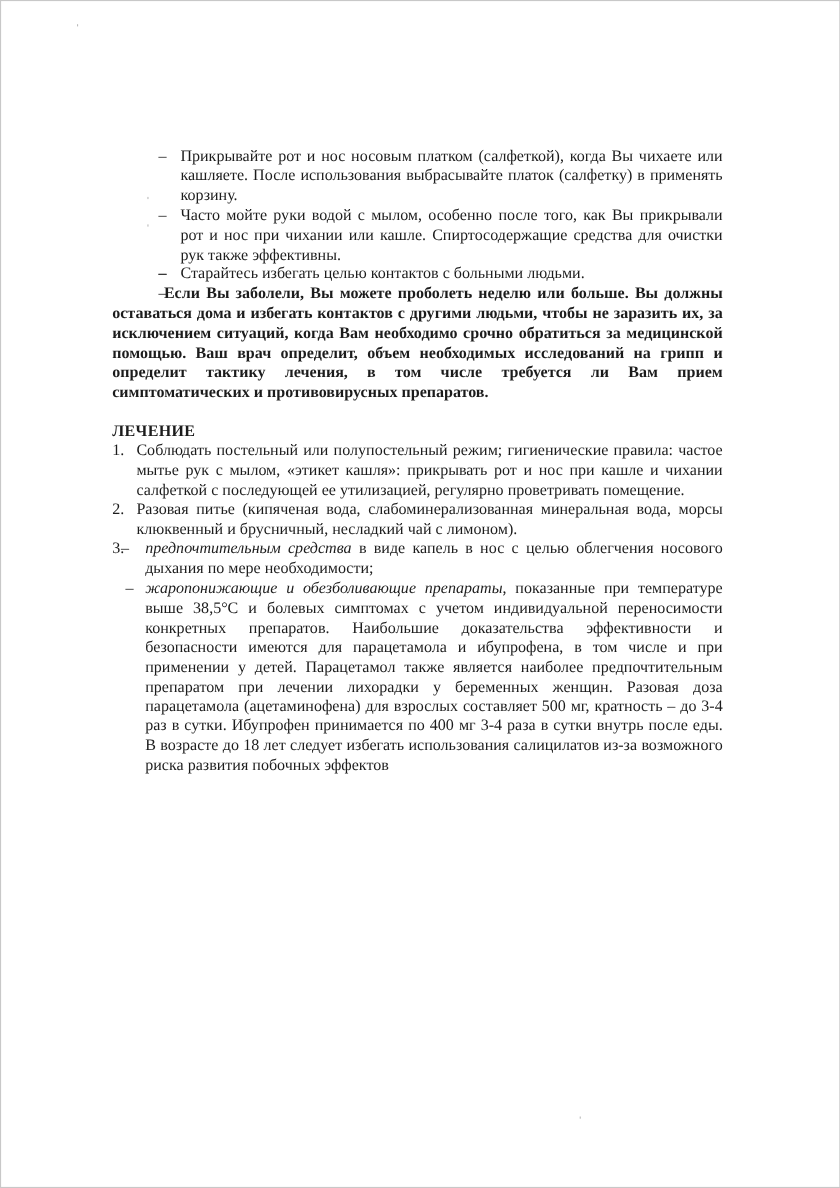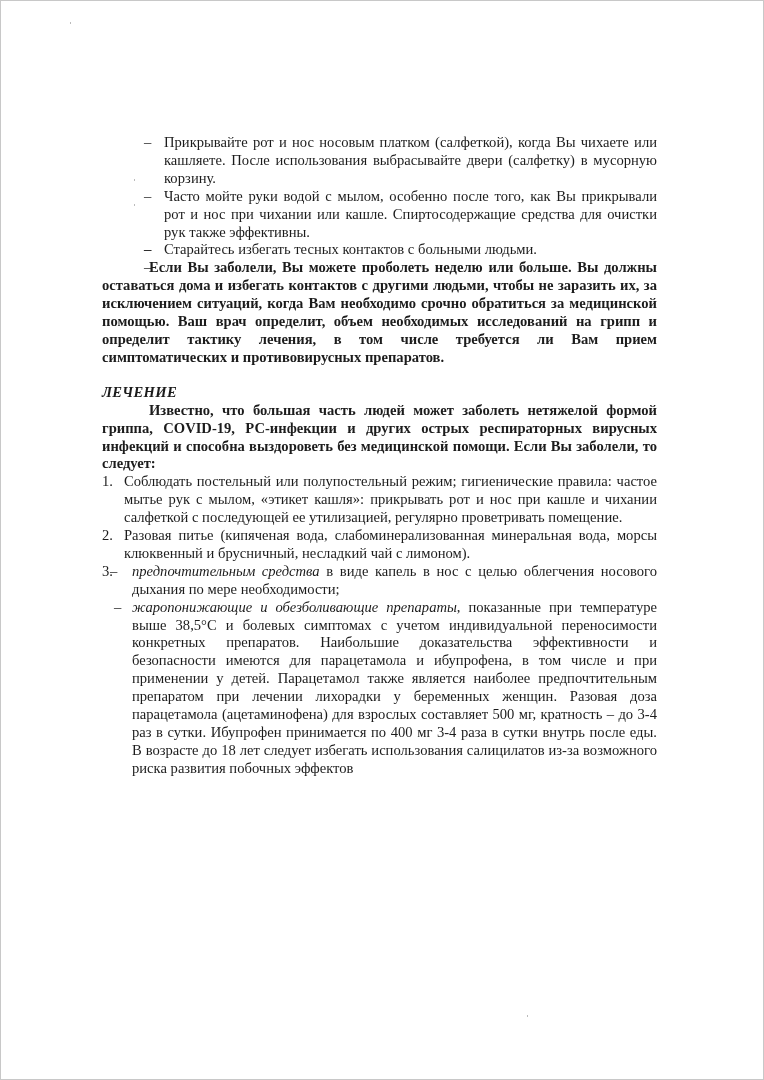--- a/index.html
+++ b/index.html
@@ -11,21 +11,21 @@
   .doc {
     position: absolute; left: 101px; top: 133px; width: 555px;
     font-family: "Liberation Serif", "DejaVu Serif", serif;
     font-size: 14.6px; line-height: 17.9px; color: #1c1c1c;
     text-align: justify;
   }
   .bullets { list-style: none; margin: 0; padding: 0; }
   .bullets li { position: relative; padding-left: 62px; margin: 0; }
   .bullets li .dash { position: absolute; left: 42px; top: 0; }
   .para { margin: 0; text-indent: 47px; font-weight: bold; }
-  .heading { margin: 17px 0 0 0; font-weight: bold; letter-spacing: 0.3px; font-style: italic; }
+  .heading { margin: 17px 0 0 0; font-weight: bold; letter-spacing: 0.3px; }
   .numbered { list-style: none; margin: 0; padding: 0; }
   .numbered > li { position: relative; padding-left: 22px; }
   .numbered > li .num { position: absolute; left: 0; top: 0; }
   .sub { list-style: none; margin: 0; padding: 0; }
   .sub li { position: relative; padding-left: 30px; }
   .sub li .dash { position: absolute; top: 0; }
   .sub li.s1 .dash { left: 8px; }
   .sub li.s2 .dash { left: 12px; }
   .it { font-style: italic; }
   .speck { position: absolute; background: #bbb; width: 1px; height: 2px; }
@@ -37,42 +37,41 @@
   <span class="speck" style="left:69px;top:21px"></span>
   <span class="speck" style="left:133px;top:178px"></span>
   <span class="speck" style="left:133px;top:203px"></span>
   <span class="speck" style="left:526px;top:1014px"></span>
 
   <div class="doc">
 
     <ul class="bullets">
       <li>
         <span class="dash">–</span>
-        <span>Прикрывайте рот и нос носовым платком (салфеткой), когда Вы чихаете или кашляете. После использования выбрасывайте двери (салфетку) в мусорную корзину.</span>
+        <span>Прикрывайте рот и нос носовым платком (салфеткой), когда Вы чихаете или кашляете. После использования выбрасывайте платок (салфетку) в применять корзину.</span>
       </li>
       <li>
         <span class="dash">–</span>
         <span>Часто мойте руки водой с мылом, особенно после того, как Вы прикрывали рот и нос при чихании или кашле. Спиртосодержащие средства для очистки рук также эффективны.</span>
       </li>
       <li>
         <span class="dash">–</span>
       </li>
       <li>
         <span class="dash">–</span>
-        <span>Старайтесь избегать тесных контактов с больными людьми.</span>
+        <span>Старайтесь избегать целью контактов с больными людьми.</span>
       </li>
       <li>
         <span class="dash">–</span>
       </li>
     </ul>
 
     <p class="para">Если Вы заболели, Вы можете проболеть неделю или больше. Вы должны оставаться дома и избегать контактов с другими людьми, чтобы не заразить их, за исключением ситуаций, когда Вам необходимо срочно обратиться за медицинской помощью. Ваш врач определит, объем необходимых исследований на грипп и определит тактику лечения, в том числе требуется ли Вам прием симптоматических и противовирусных препаратов.</p>
 
     <div class="heading">ЛЕЧЕНИЕ</div>
-    <p class="para">Известно, что большая часть людей может заболеть нетяжелой формой гриппа, COVID-19, РС-инфекции и других острых респираторных вирусных инфекций и способна выздороветь без медицинской помощи. Если Вы заболели, то следует:</p>
 
     <ol class="numbered">
       <li>
         <span class="num">1.</span>
         <span>Соблюдать постельный или полупостельный режим; гигиенические правила: частое мытье рук с мылом, «этикет кашля»: прикрывать рот и нос при кашле и чихании салфеткой с последующей ее утилизацией, регулярно проветривать помещение.</span>
       </li>
       <li>
         <span class="num">2.</span>
         <span>Разовая питье (кипяченая вода, слабоминерализованная минеральная вода, морсы клюквенный и брусничный, несладкий чай с лимоном).</span>
       </li>

